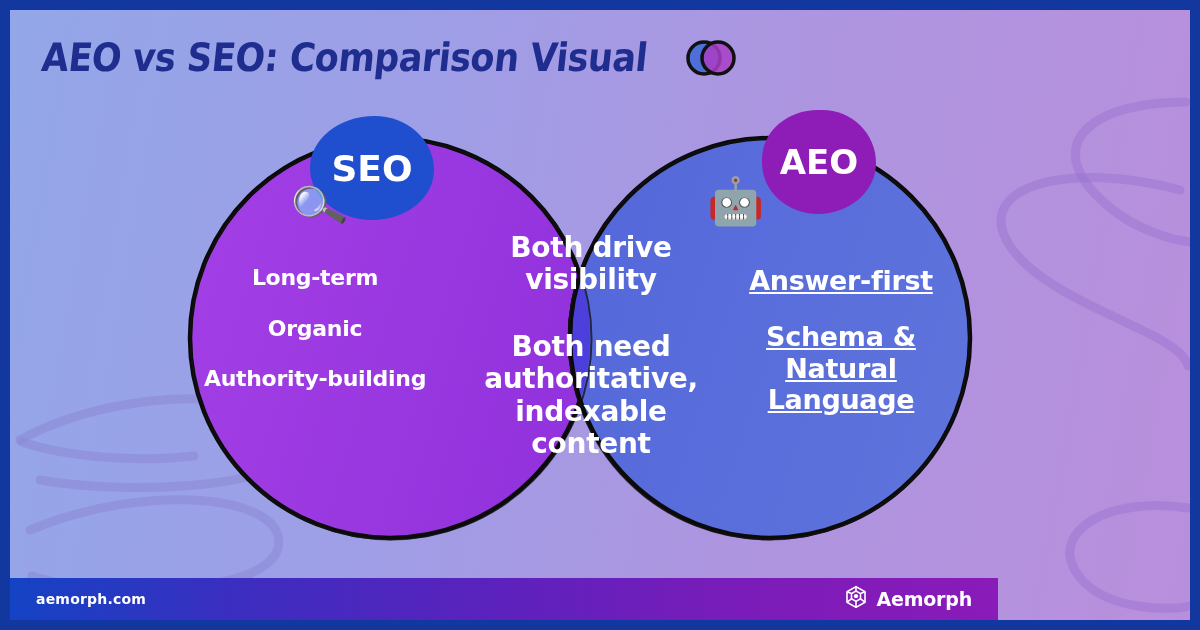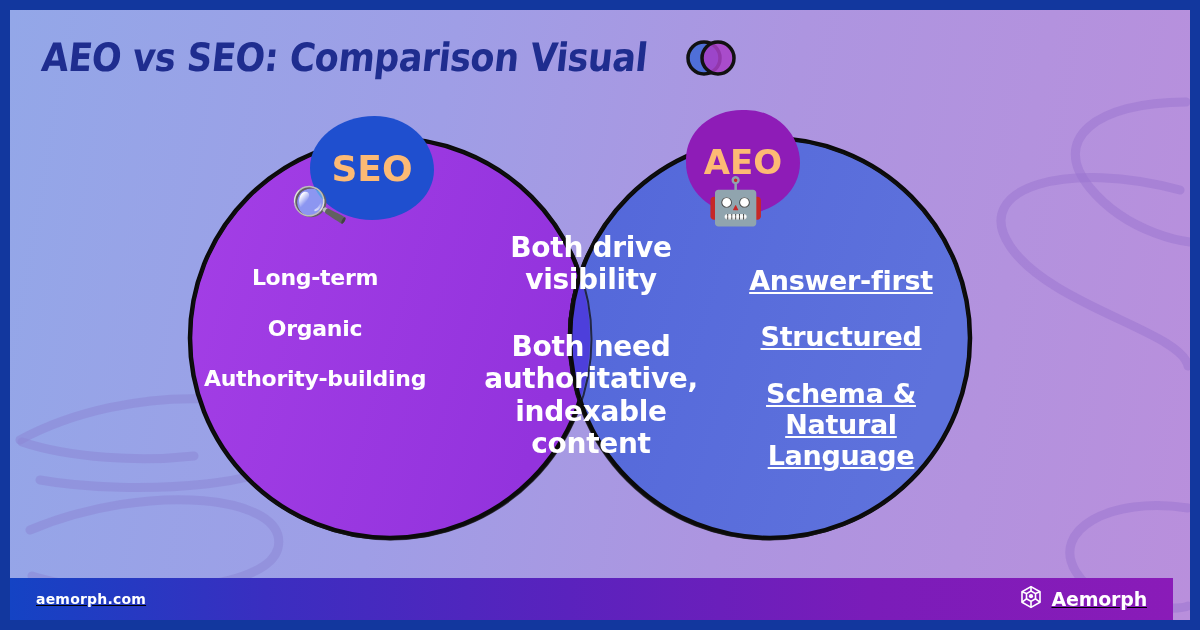--- a/index.html
+++ b/index.html
@@ -101,35 +101,35 @@
   .center-list .item { }
   .center-list .item:last-child { margin-bottom: 0; margin-top: 34px; }
 
   
   .badge {
     position: absolute;
     display: flex;
     align-items: center;
     justify-content: center;
     border-radius: 50%;
-    color: #fdba74;
+    color: #ffffff;
     font-family: "DejaVu Sans", sans-serif;
     font-weight: bold;
   }
   .badge-seo {
     left: 300px;
     top: 106px;
     width: 124px;
     height: 104px;
     background: #1f4fcf;
     font-size: 36px;
     border-radius: 52% 48% 50% 50% / 50% 52% 48% 50%;
   }
   .badge-aeo {
-    left: 676px;
+    left: 752px;
     top: 100px;
     width: 114px;
     height: 104px;
     background: #8e1cb7;
     font-size: 34px;
     border-radius: 50% 48% 52% 50% / 48% 52% 50% 50%;
   }
   .badge-emoji {
     position: absolute;
     font-size: 44px;
@@ -137,29 +137,28 @@
     user-select: none;
   }
   .emoji-search { left: 283px; top: 176px; font-size: 42px; transform: rotate(-15deg); }
   .emoji-robot  { left: 697px; top: 168px; font-size: 46px; }
 
   
   .footer {
     position: absolute;
     left: 0;
     bottom: 0;
-    width: 1163px;
+    width: 988px;
     height: 42px;
     background: linear-gradient(90deg, #1443c4 0%, #3a2ec0 22%, #5a22bd 48%, #7a1cb9 74%, #8a1bb8 100%);
     display: flex;
     align-items: center;
     justify-content: space-between;
     padding: 0 26px;
     box-sizing: border-box;
-    text-decoration: underline;
   }
   .footer-url {
     color: #ffffff;
     font-family: "DejaVu Sans", sans-serif;
     font-weight: bold;
     font-size: 14px;
     letter-spacing: 0.2px;
   }
   .footer-brand {
     display: flex;
@@ -240,21 +239,20 @@
         <div class="item">Authority-building</div>
       </div>
 
       <div class="venn-label center-list">
         <div class="item">Both drive visibility</div>
         <div class="item">Both need authoritative, indexable content</div>
       </div>
 
       <div class="venn-label right-list">
         <div class="item">Answer-first</div>
-        <div class="item">Structured</div>
         <div class="item">Schema &amp; Natural Language</div>
       </div>
 
       <div class="badge badge-seo">
         <span>SEO</span>
       </div>
       <span class="badge-emoji emoji-search">🔍</span>
 
       <div class="badge badge-aeo">
         <span>AEO</span>

